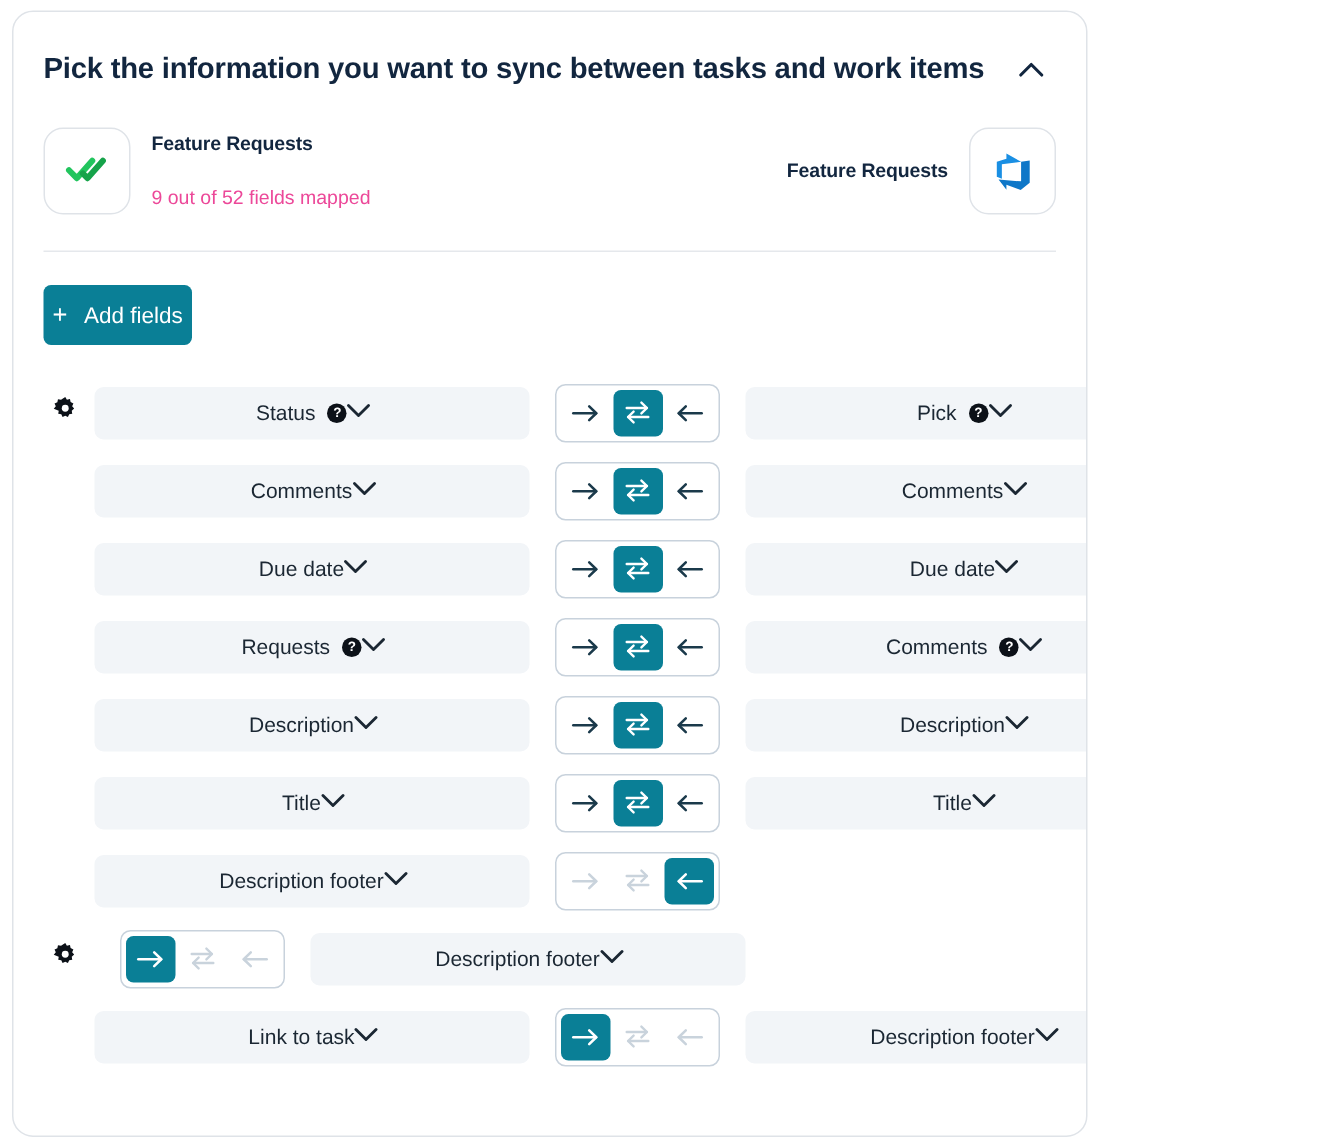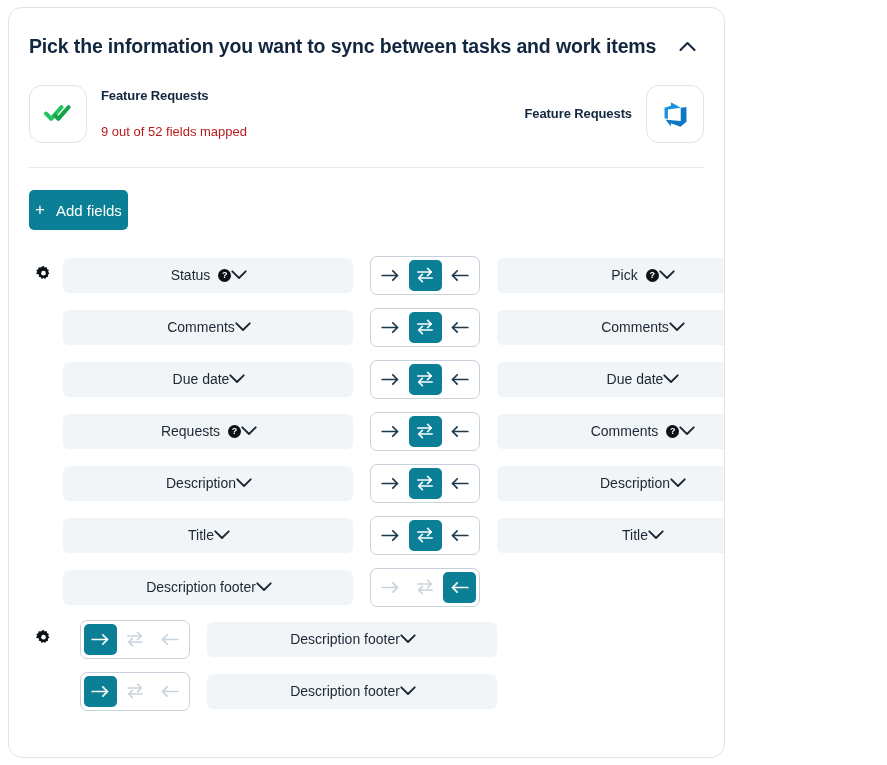--- a/index.html
+++ b/index.html
@@ -80,21 +80,21 @@
   }
   .summary-text .name {
     font-size: 13px;
     font-weight: bold;
     color: #12263f;
     line-height: 1.35;
     letter-spacing: -0.1px;
   }
   .summary-text .sub {
     font-size: 13px;
-    color: #b91c1c;
+    color: #ec4899;
     line-height: 1.5;
     margin-top: 17px;
   }
   .summary-text.align-right { text-align: right; }
 
   .divider {
     height: 1px;
     background: #e5e8ec;
     margin: 24px 20px 0 20px;
   }
@@ -709,20 +709,30 @@
   </div>
 
   <div class="map-row">
     <div class="gear-slot empty">
       <span>
     <svg width="17" height="17" viewBox="0 0 20 20">
       <path fill="#0c1118" d="M10 0.8l1.3 2.1 2.4-.5.5 2.4 2.2 1-1 2.2 1.6 1.9-1.9 1.6.4 2.4-2.4.4-1 2.2-2.1-1.1-2.1 1.1-1-2.2-2.4-.4.4-2.4L1 10l1.6-1.9-1-2.2 2.2-1 .5-2.4 2.4.5z"></path>
       <circle cx="10" cy="9.6" r="2.7" fill="#ffffff"></circle>
     </svg></span>
     </div>
+    <div class="field-select left">
+    <span class="field-label">
+      <span>Link to task</span>
+
+    </span>
+    <span>
+    <svg width="16" height="10" viewBox="0 0 16 10">
+      <path d="M1.3 1.3 L8 8 L14.7 1.3" fill="none" stroke="#1b2733" stroke-width="1.9" stroke-linecap="round" stroke-linejoin="round"></path>
+    </svg></span>
+  </div>
     <div class="dir-group">
     <button class="dir-btn active">
       <span>
               <svg width="19" height="13" viewBox="0 0 19 13">
     <path class="stroke" d="M1.2 6.5 H16.4" fill="none" stroke-width="1.7" stroke-linecap="round"></path>
     <path class="stroke" d="M11.8 1.9 L16.5 6.5 L11.8 11.1" fill="none" stroke-width="1.7" stroke-linecap="round" stroke-linejoin="round"></path>
   </svg>
             </span>
     </button>
     <button class="dir-btn dim">

